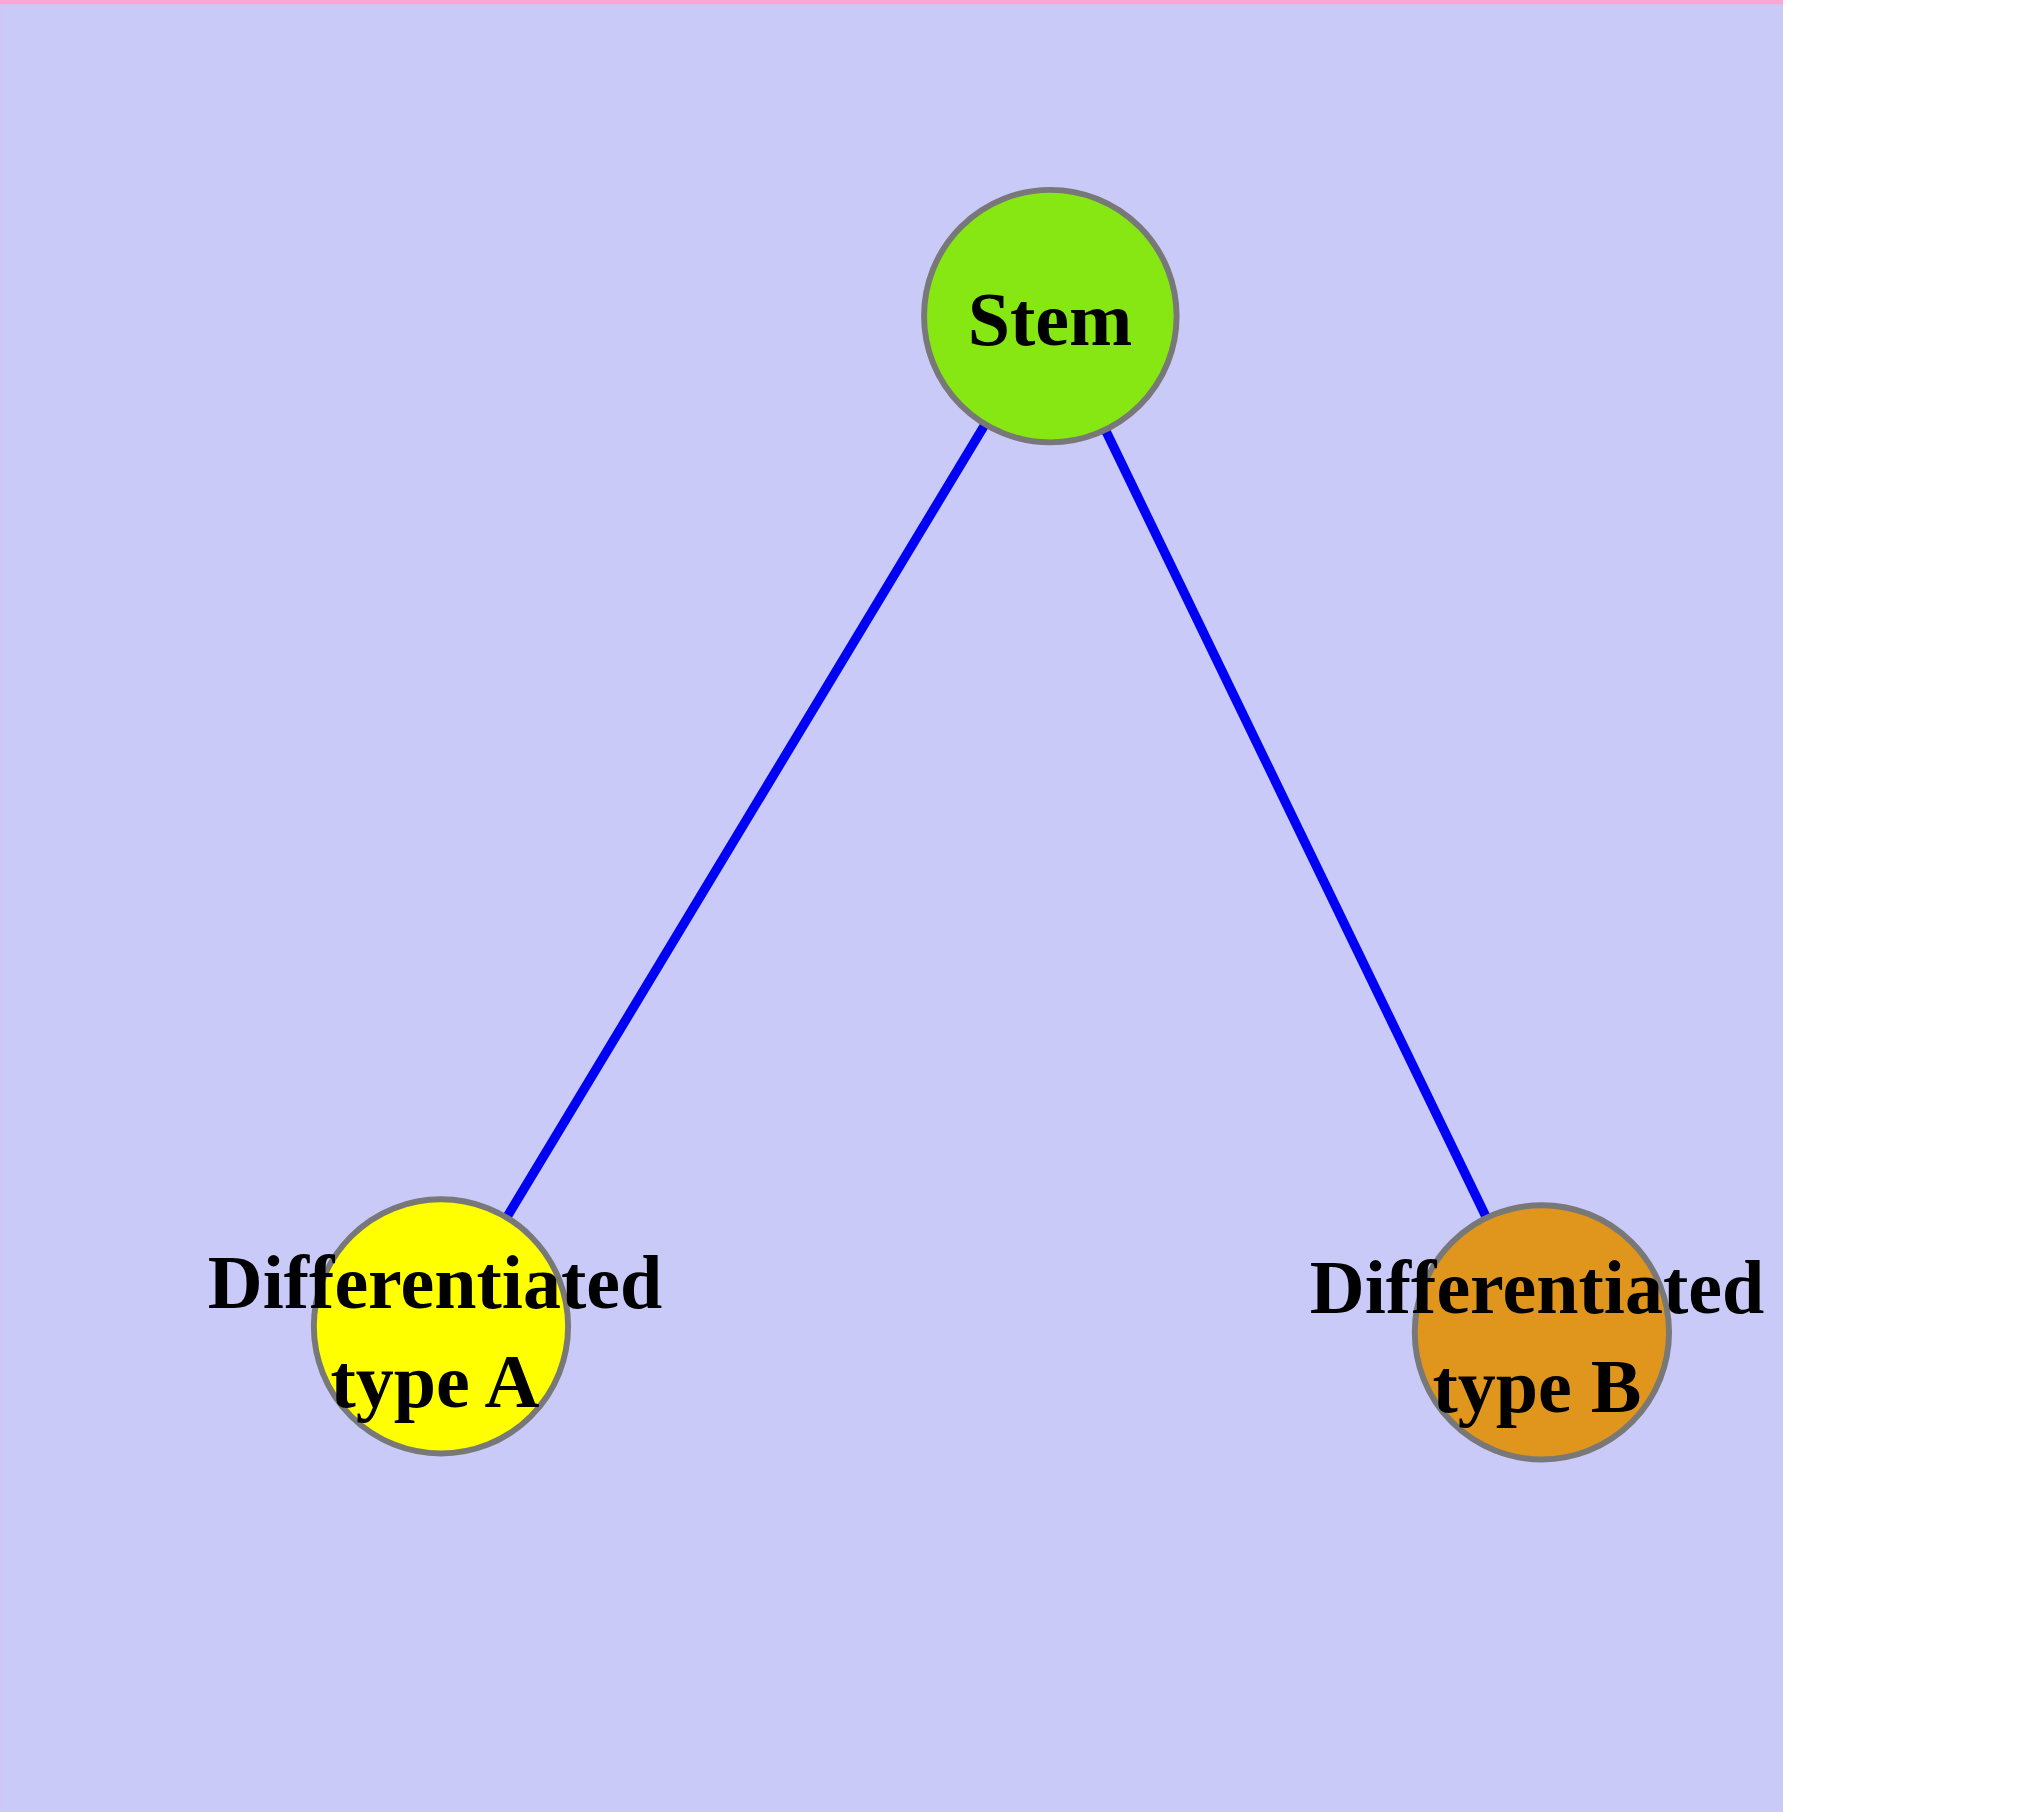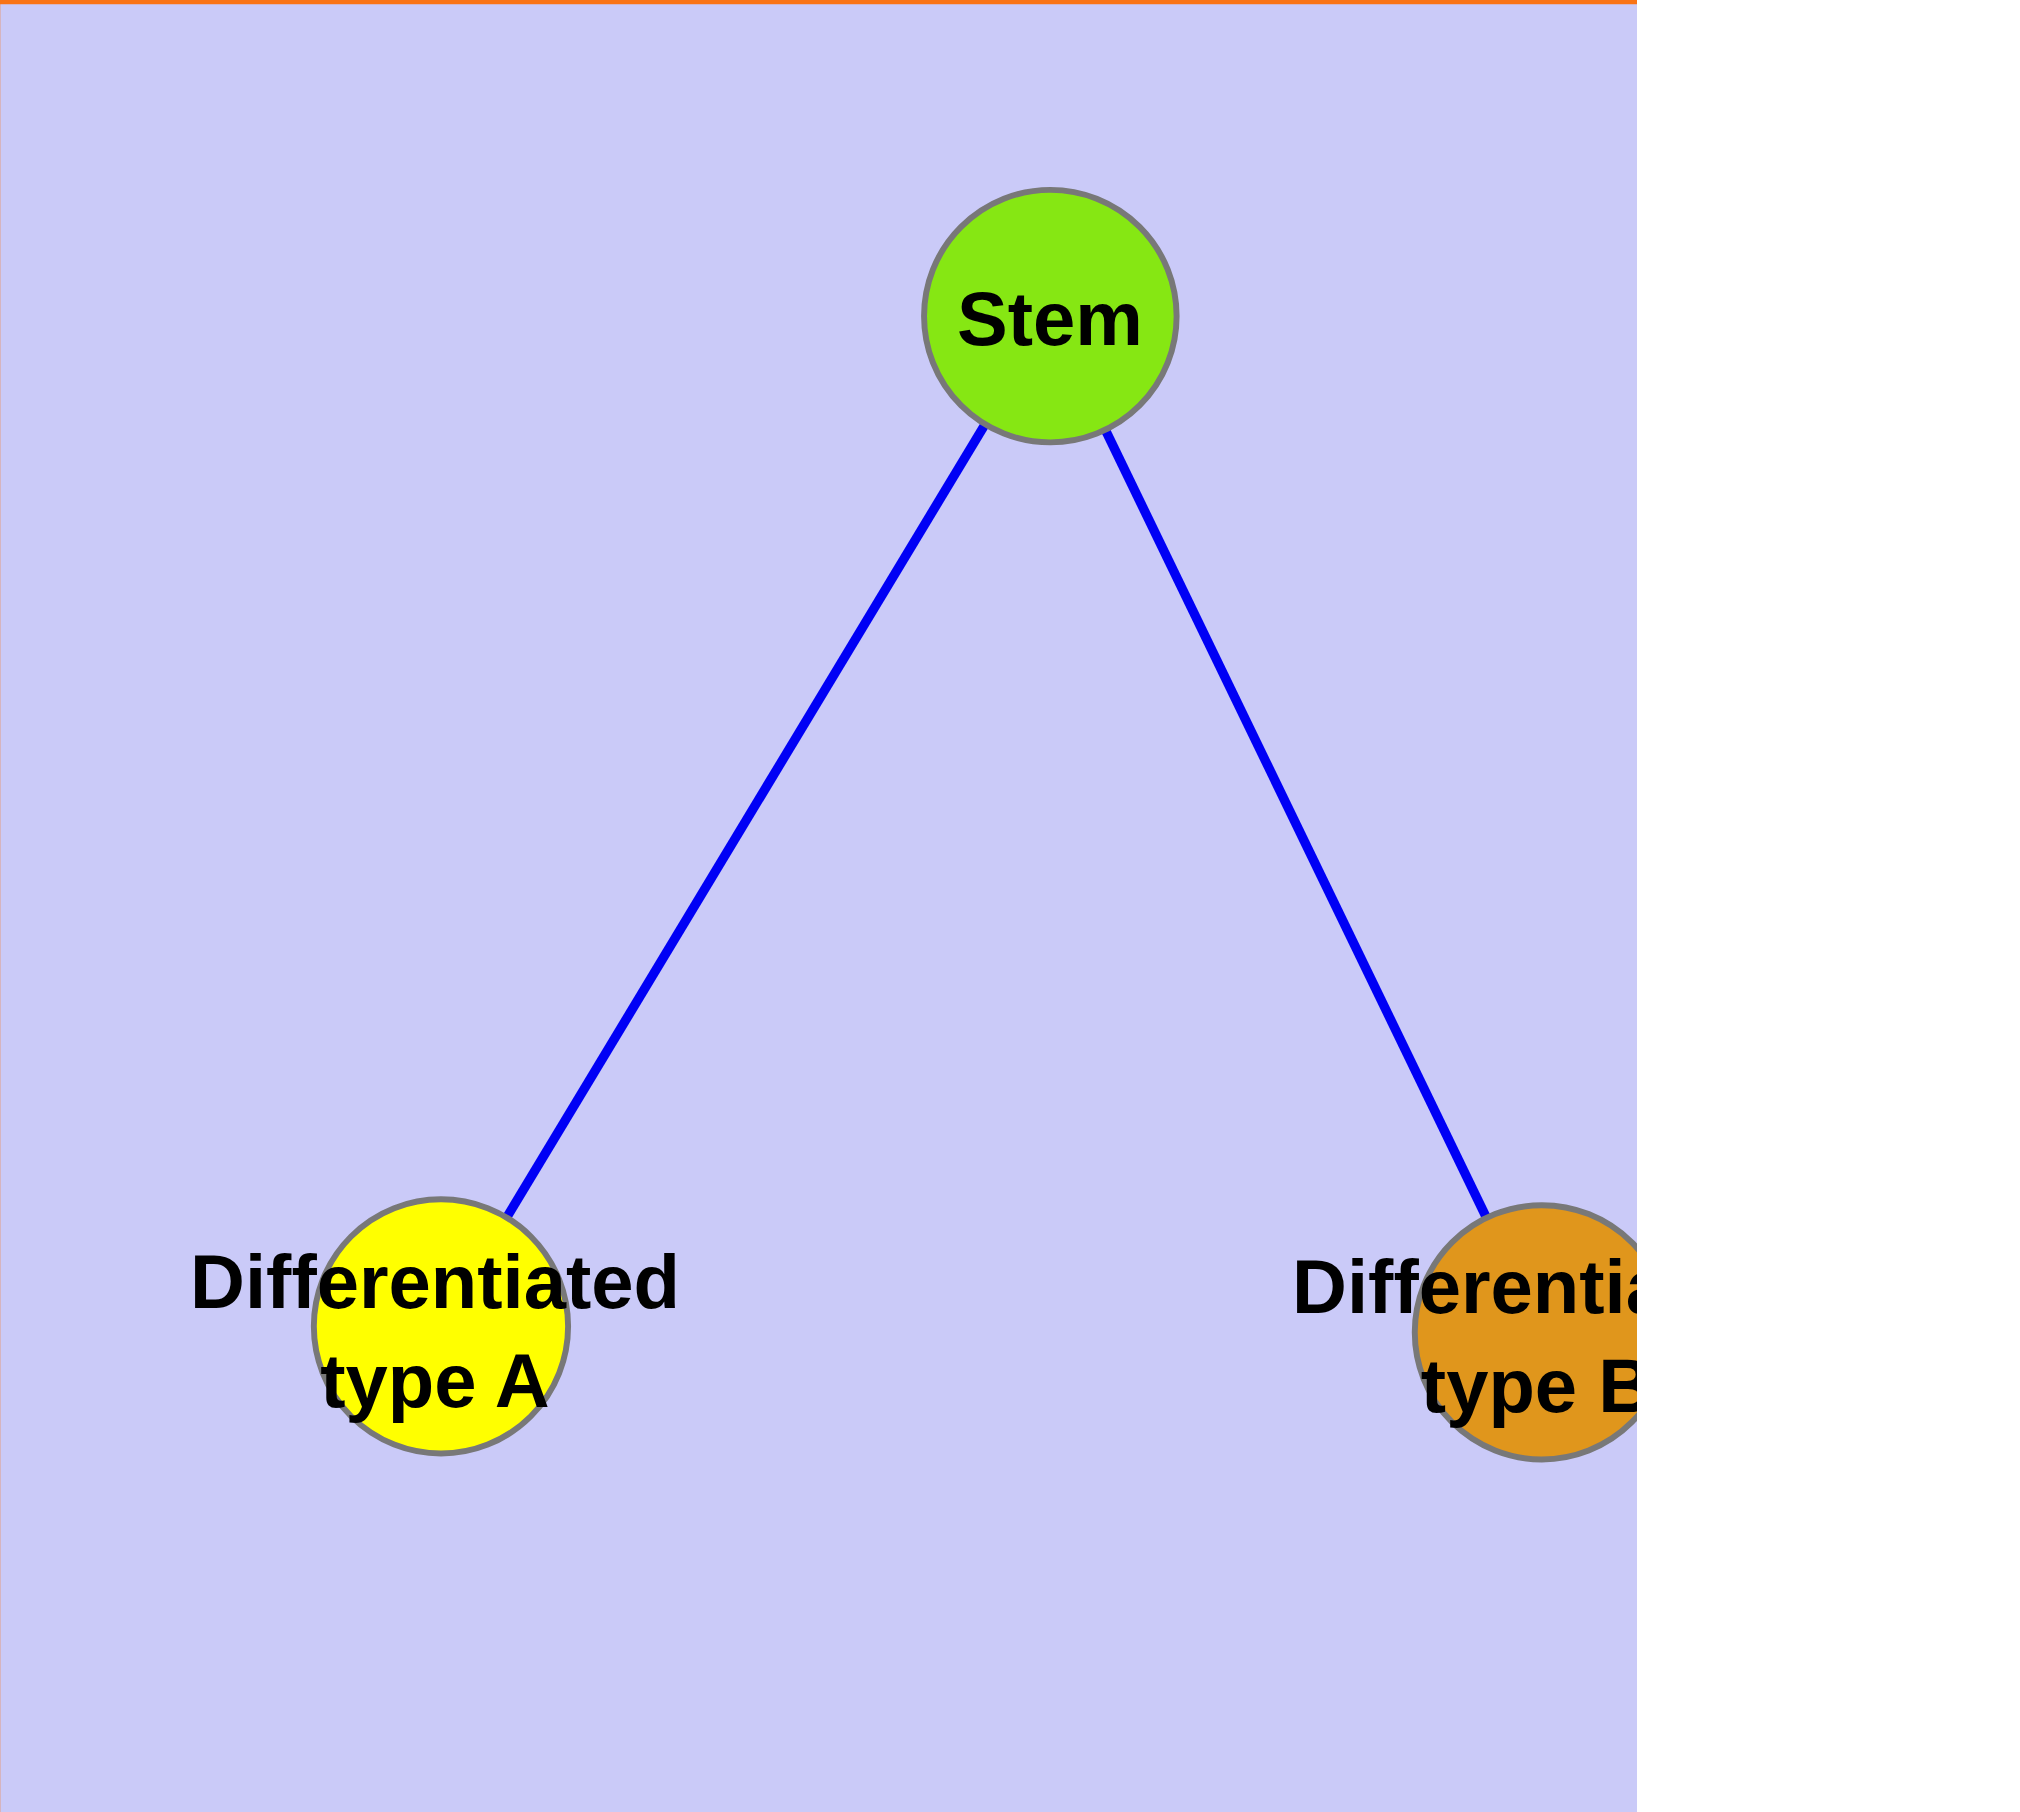--- a/index.html
+++ b/index.html
@@ -3,24 +3,25 @@
 <meta charset="utf-8">
 <style>
   html, body {
     margin: 0;
     padding: 0;
     background: #ffffff;
     font-family: "Liberation Sans", sans-serif;
   }
   #stage {
     position: relative;
-    width: 1637px;
+    width: 1783px;
     height: 1812px;
     overflow: hidden;
-    background: #f97316;
+    background: #f9a8d4;
+    font-family: Liberation Serif, serif;
   }
   #graph-svg {
     position: absolute;
     left: 0;
     top: 0;
     width: 2021px;
     height: 1812px;
     display: block;
   }
   .node-label {

